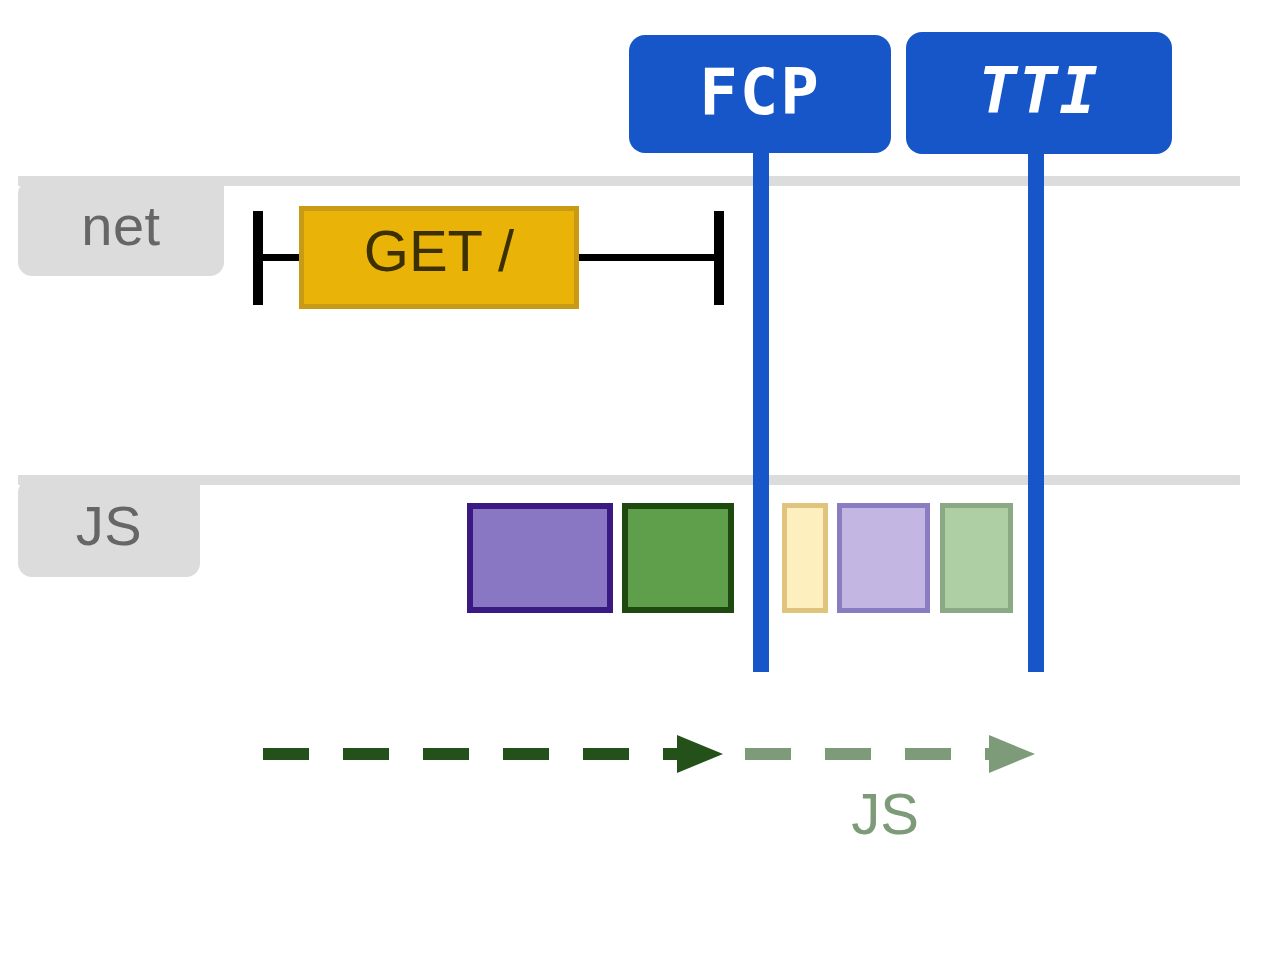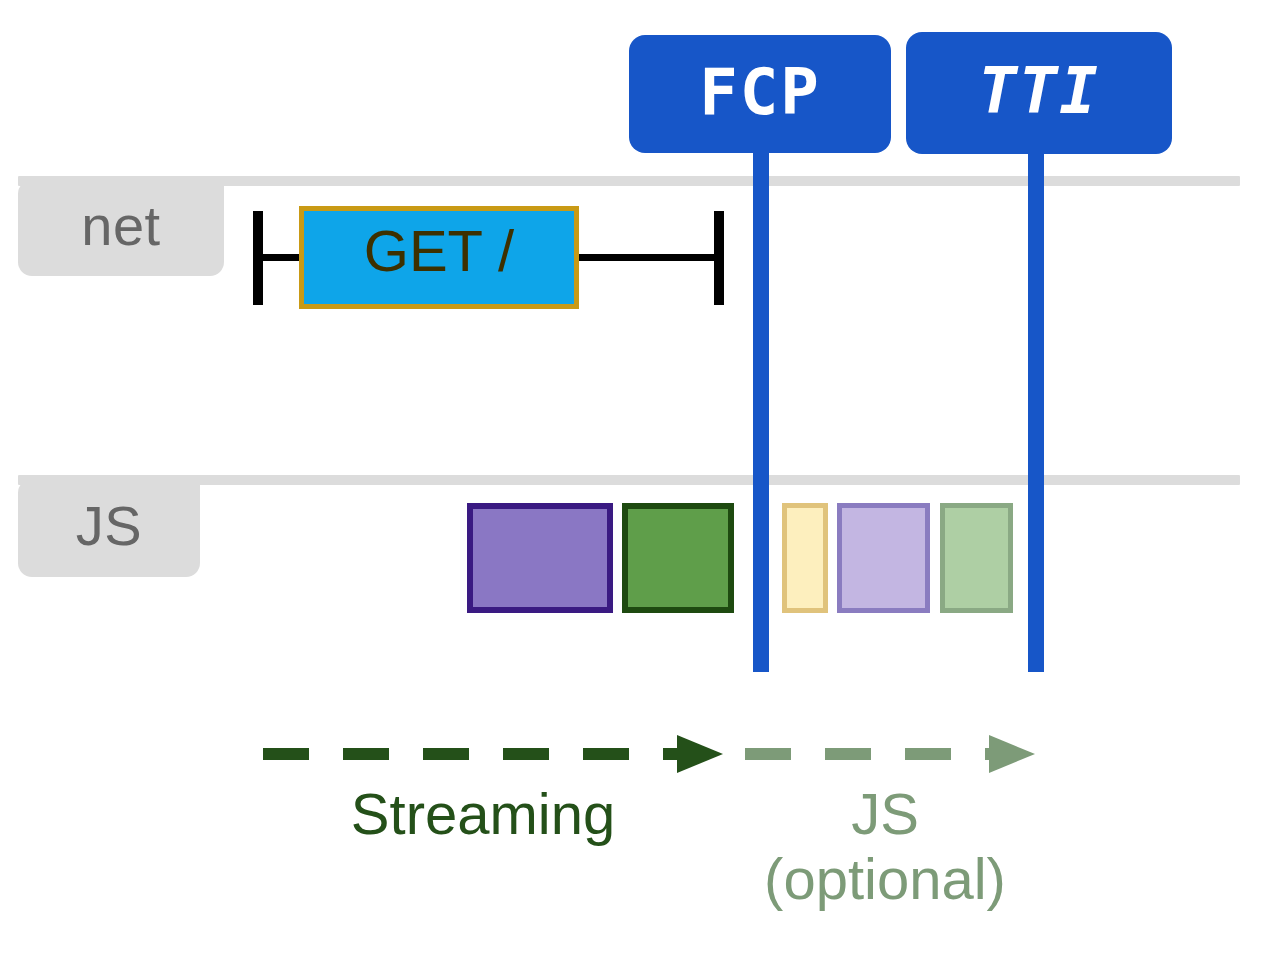--- a/index.html
+++ b/index.html
@@ -105,21 +105,21 @@
     height: 7px;
     background: #000000;
   }
 
   #req-box {
     position: absolute;
     left: 299px;
     top: 206px;
     width: 280px;
     height: 103px;
-    background: #0ea5e9;
+    background: #eab308;
     border: 5px solid #c99a15;
     box-sizing: border-box;
     display: flex;
     align-items: center;
     justify-content: center;
     color: #3d3000;
     font-size: 58px;
     line-height: 1;
     padding-bottom: 14px;
     box-sizing: border-box;
@@ -213,19 +213,17 @@
 
   <div class="flow" id="flow-streaming">
     <div class="dash"></div>
     <div class="head"></div>
   </div>
   <div class="flow" id="flow-jsopt">
     <div class="dash"></div>
     <div class="head"></div>
   </div>
 
-  <div class="flow-caption" id="caption-streaming">Streaming</div>
   <div class="flow-caption" id="caption-jsopt">
     <div>JS</div>
-    <div>(optional)</div>
   </div>
 
 </div>
 
 </body></html>

